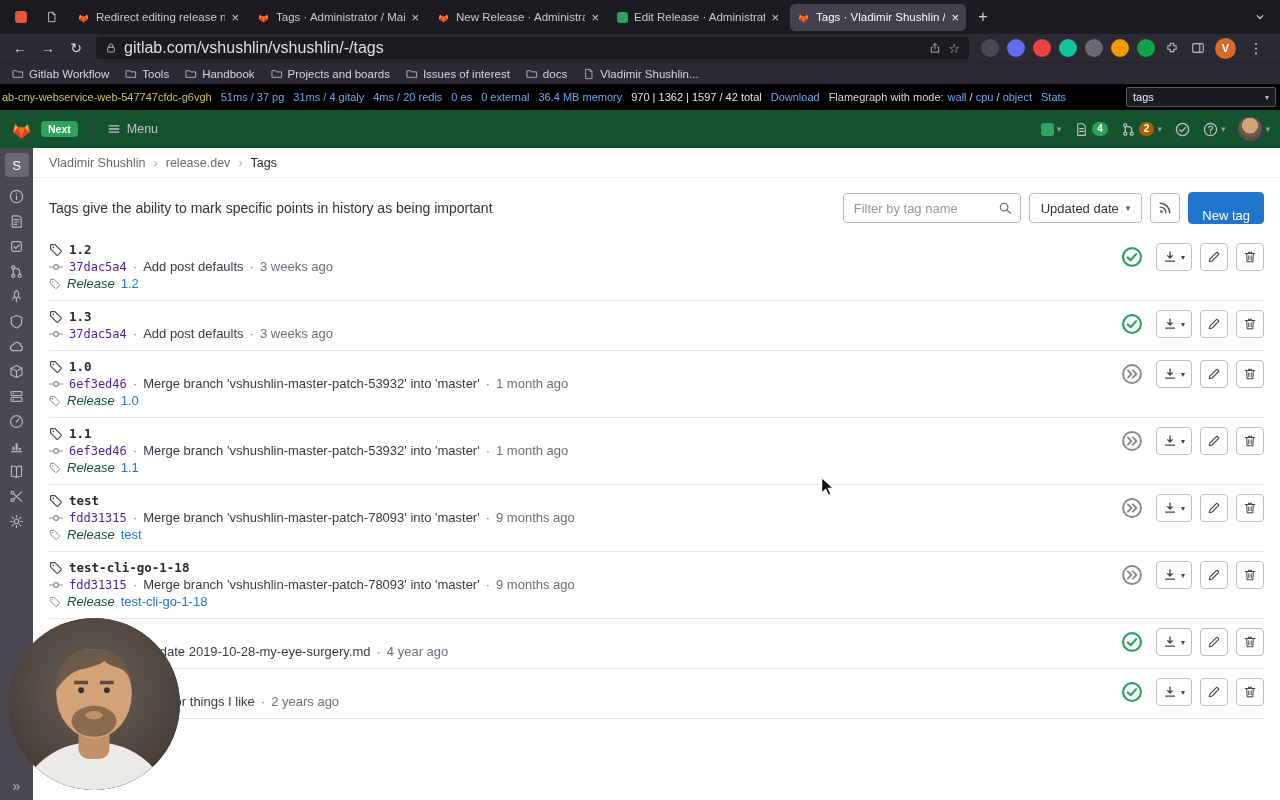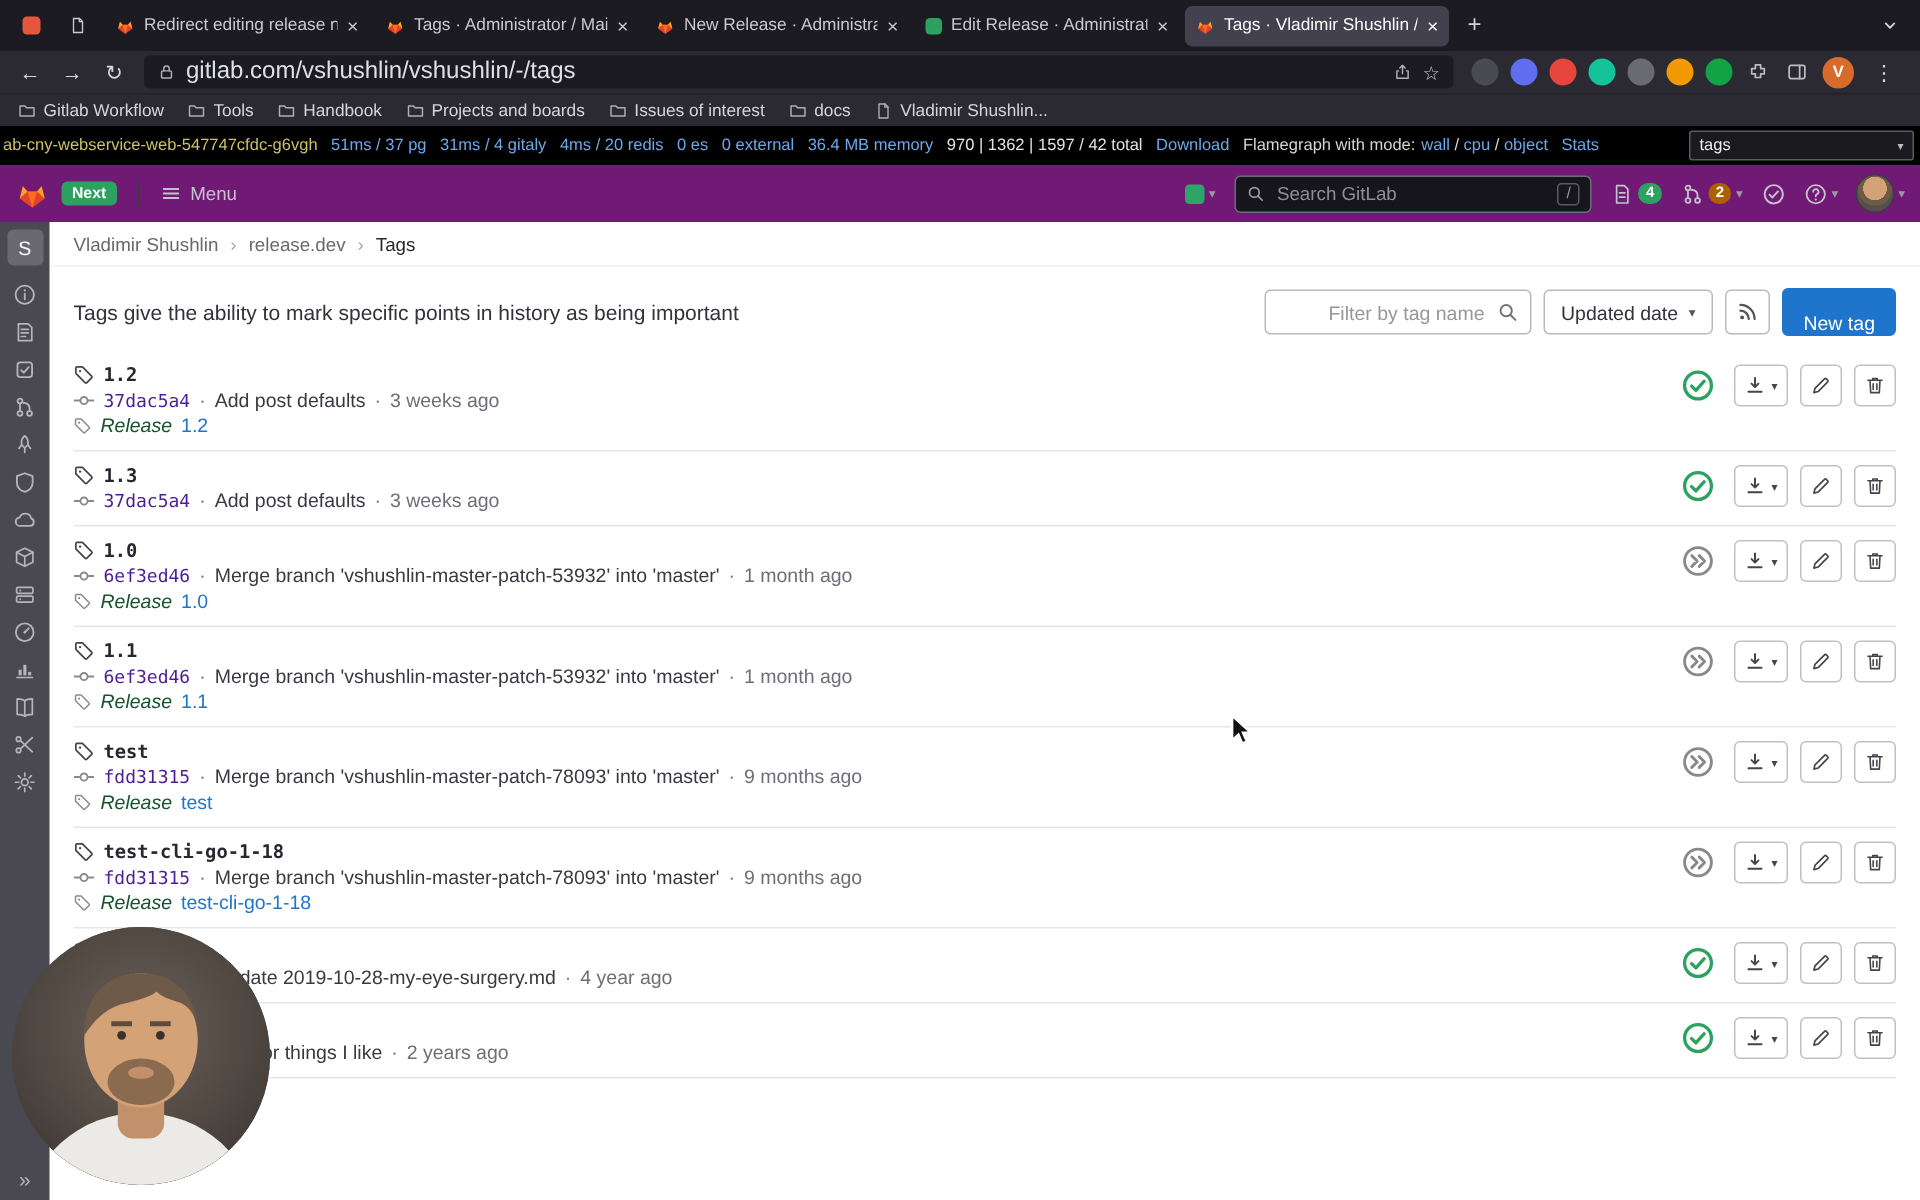--- a/index.html
+++ b/index.html
@@ -50,21 +50,21 @@
   .host{color:#cdc06a;}
   .pmetrics{display:flex;gap:9px;}
   .metric,.plink,.pmode{color:#6da8e8;}
   .ptotals{color:#e4e4e4;}
   .pflame{color:#d6d6d6;display:flex;gap:4px;align-items:center;}
   .psep{color:#d6d6d6;}
   .pselect{position:absolute;right:4px;top:3px;width:150px;height:20px;background:#1b1b1f;border:1px solid #5a5a60;border-radius:2px;color:#eee;display:flex;align-items:center;justify-content:space-between;padding:0 6px;font-size:11px;}
   .psel-caret{font-size:8px;color:#bbb;}
 
   
-  .gl-navbar{height:38px;background:#701a75;display:flex;align-items:center;padding:0 10px;gap:8px;}
+  .gl-navbar{height:38px;background:#14532d;display:flex;align-items:center;padding:0 10px;gap:8px;}
   .gl-logo svg{width:23px;height:23px;}
   .next-badge{background:#2da160;color:#fff;font-size:10.5px;font-weight:bold;padding:2px 7px;border-radius:4px;}
   .vdiv{width:1px;height:18px;background:#3c3b44;margin:0 6px;}
   .menu-btn{display:flex;align-items:center;gap:6px;color:#c3c2cb;font-size:12.5px;}
   .nav-right{margin-left:auto;display:flex;align-items:center;gap:13px;}
   .envbox{display:flex;align-items:center;gap:3px;}
   .envsq{width:13px;height:13px;border-radius:3px;background:#2fa46a;display:inline-block;}
   .caret{font-size:9px;color:#9b9aa3;}
   .gl-search{width:238px;height:25px;border:1px solid #6e6d76;border-radius:4px;background:#16151b;display:flex;align-items:center;padding:0 7px;gap:6px;color:#9a99a1;}
   .gl-search input{flex:1;background:transparent;border:none;outline:none;color:#d5d5da;font-size:12.5px;min-width:0;}
@@ -89,21 +89,21 @@
   .crumbs{height:30px;display:flex;align-items:center;gap:8px;padding:0 16px;font-size:12.5px;border-bottom:1px solid #f2f2f4;}
   .crumb{color:#69686f;}
   .crumb.current{color:#28272f;}
   .crumb-sep{color:#a8a7b0;}
 
   .content{padding:8px 16px 0;}
   .controls{display:flex;align-items:center;gap:8px;margin:6px 0 10px;}
   .intro{font-size:14px;color:#33323a;}
   .spacer{flex:1;}
   .filter-box{position:relative;width:178px;}
-  .filter-box input{width:100%;height:30px;border:1px solid #b9b9c0;border-radius:4px;padding:0 30px 0 10px;font-size:13px;color:#333;outline:none;text-align:right;}
+  .filter-box input{width:100%;height:30px;border:1px solid #b9b9c0;border-radius:4px;padding:0 30px 0 10px;font-size:13px;color:#333;outline:none;}
   .filter-box input::placeholder{color:#97969c;}
   .fsearch{position:absolute;right:9px;top:8px;color:#737278;}
   .sort-btn{height:30px;border:1px solid #b9b9c0;border-radius:4px;background:#fff;font-size:13px;color:#33323a;padding:0 11px;display:flex;align-items:center;gap:7px;}
   .sort-btn .caret{color:#55545c;}
   .icon-btn{width:30px;height:30px;border:1px solid #b9b9c0;border-radius:4px;background:#fff;display:flex;align-items:center;justify-content:center;color:#55545c;}
   .newtag-btn{height:30px;border:1px solid #1f75cb;border-radius:4px;background:#1f75cb;color:#fff;font-size:13px;padding:15px 13px;}
 
   
   .tag-row{display:flex;padding:7px 0;border-bottom:1px solid #e7e7ea;}
   .tag-main{flex:1;min-width:0;}
@@ -359,30 +359,20 @@
             <path d="M2.5 4.5h11M2.5 8h11M2.5 11.5h11"></path>
           </svg>
         </span>
       <span>Menu</span>
     </span>
     <div class="nav-right">
       <span class="envbox">
           <span class="envsq"></span>
           <span class="caret">▾</span>
         </span>
-      <div class="gl-search">
-        <span class="icn s12">
-            <svg viewBox="0 0 16 16" fill="none" stroke="currentColor" stroke-width="1.5" stroke-linecap="round" stroke-linejoin="round">
-              <circle cx="7" cy="7" r="4.3"></circle>
-              <path d="M10.3 10.3L14 14"></path>
-            </svg>
-          </span>
-        <input placeholder="Search GitLab" style="">
-        <span class="slashkey">/</span>
-      </div>
       <span class="nav-ic">
         <span class="icn s16">
             <svg viewBox="0 0 16 16" fill="none" stroke="currentColor" stroke-width="1.2" stroke-linecap="round" stroke-linejoin="round">
               <path d="M4 1.8h5.4L12 4.4v9.8H4z"></path>
               <path d="M6 7h4M6 10h4"></path>
             </svg>
           </span>
         <span class="badge green">4</span>
       </span>
       <span class="nav-ic">

